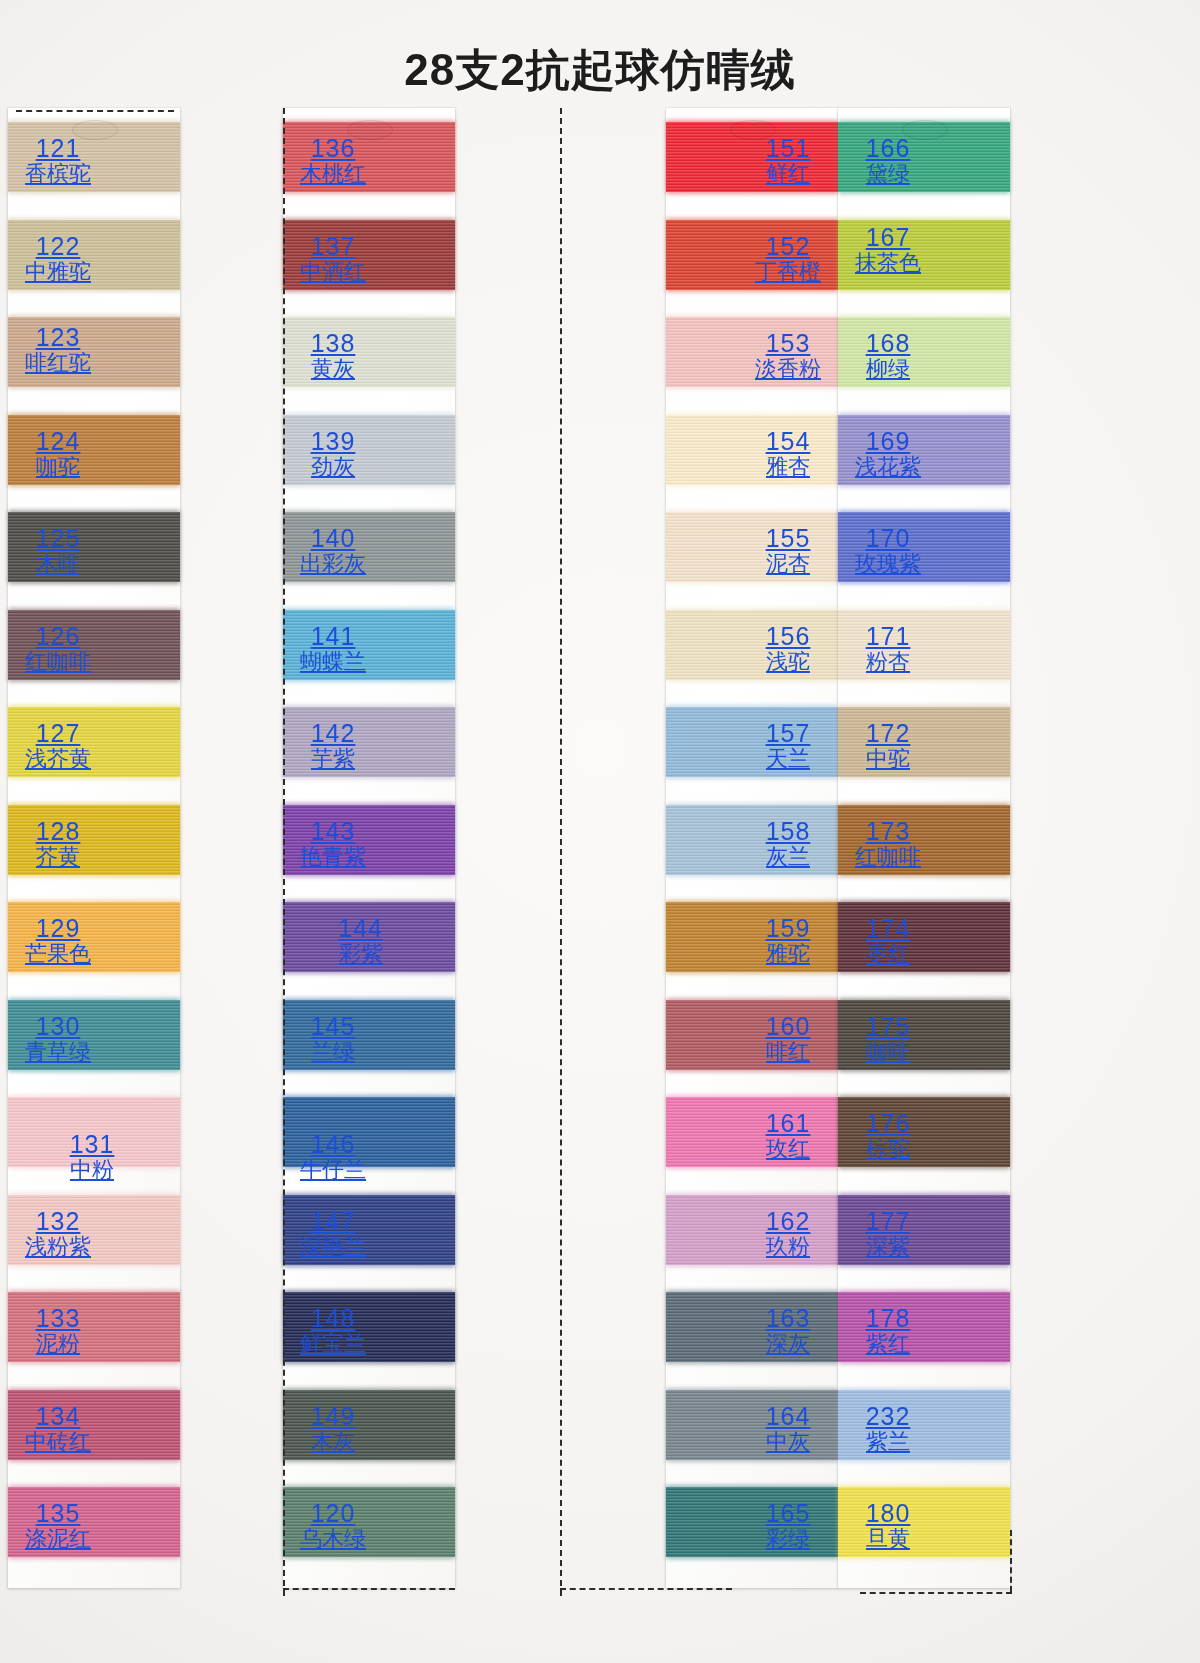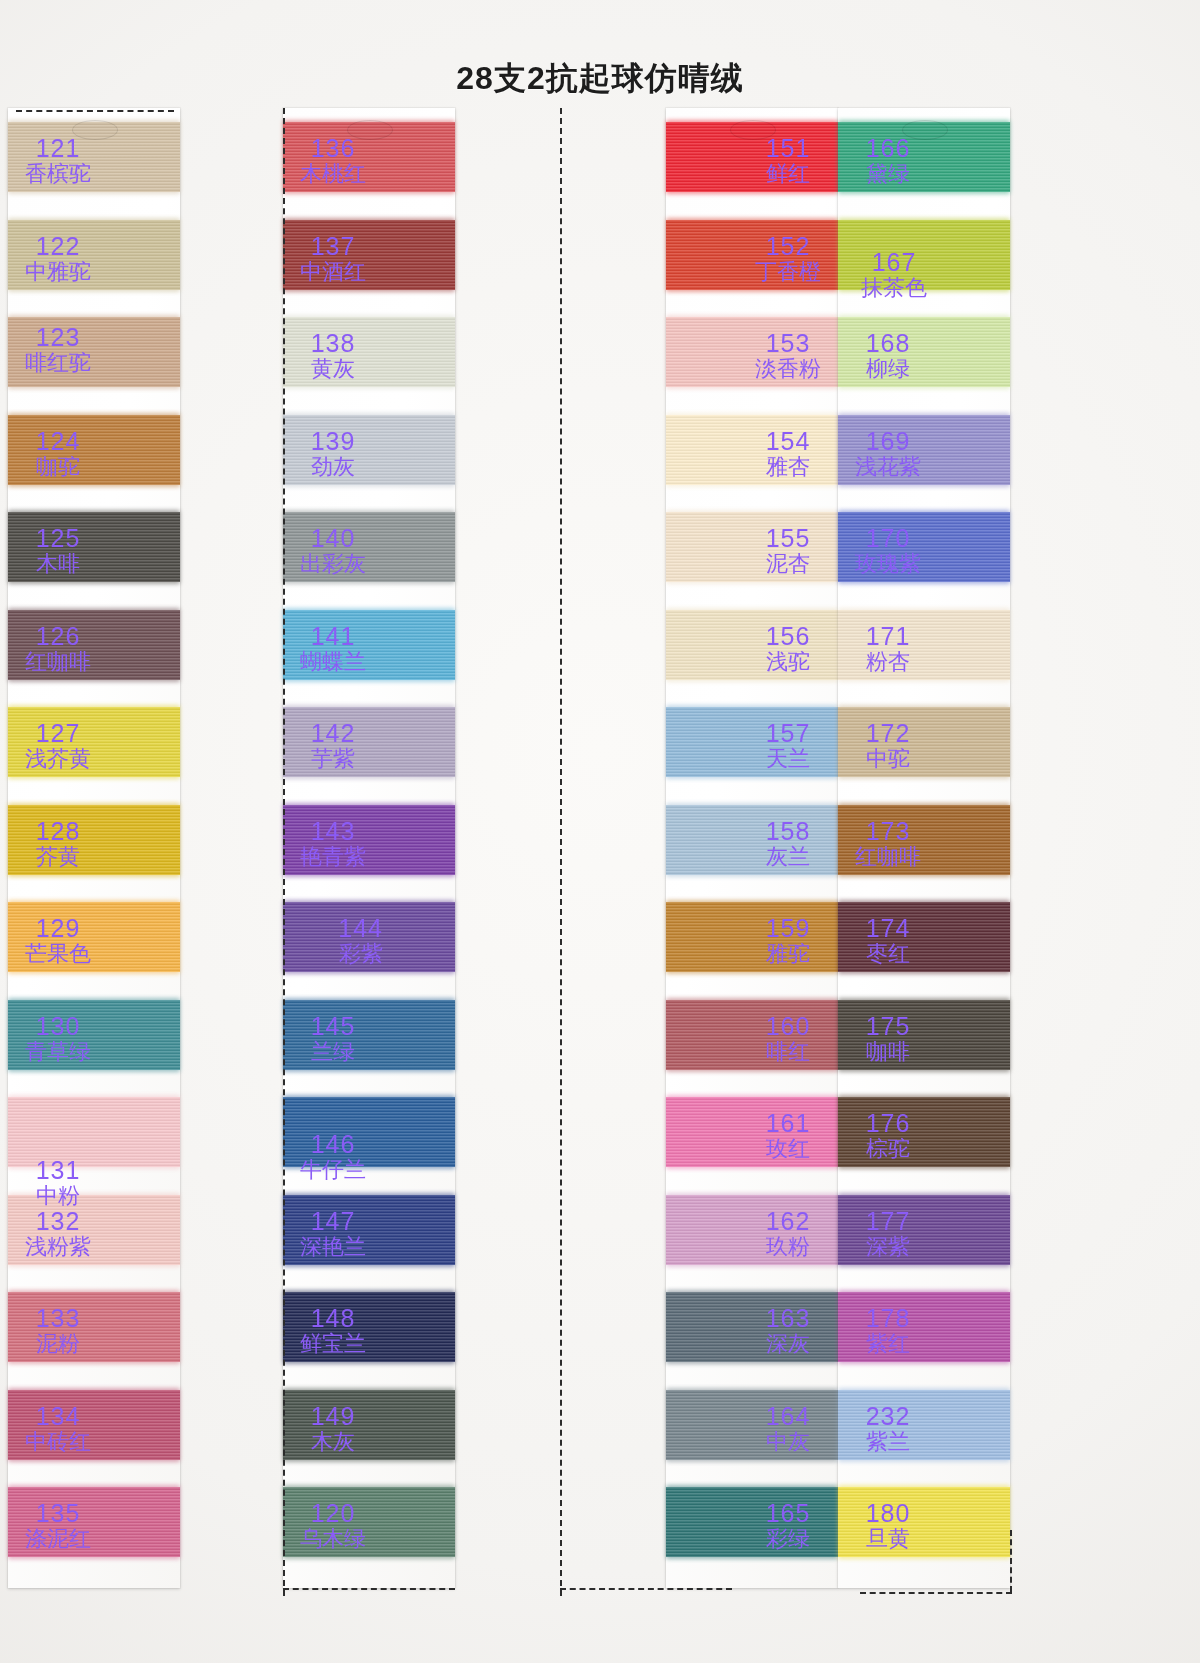--- a/index.html
+++ b/index.html
@@ -11,23 +11,23 @@
     position:relative;
     overflow:hidden;
   }
   
   .paper{
     position:absolute;inset:0;
     background:
       radial-gradient(ellipse 120% 90% at 50% 45%, #fbfaf8 0%, #f4f3f1 55%, #eceae7 80%, #e4e2df 100%);
   }
   .page-title{
-    position:absolute;top:36px;left:0;width:100%;
+    position:absolute;top:12px;left:0;width:100%;
     text-align:center;
-    font-size:32px;font-weight:bold;
+    font-size:44px;font-weight:bold;
     letter-spacing:1px;
     color:#1d1d1d;
     text-shadow:0 1px 0 rgba(255,255,255,.6);
   }
   .board{
     position:absolute;
     top:100px;left:0;width:1200px;height:1520px;
   }
   .column{
     position:absolute;
@@ -67,22 +67,23 @@
   .cut-h{height:0;border-top:2px dashed #2c2c2c;}
 
   
   .labels{position:absolute;top:8px;width:100px;}
   .labels-left{left:0;text-align:center;}
   .labels-right{right:0;text-align:center;}
 
   .label{
     position:absolute;
     width:100px;
-    color:#8b5cf6;
+    color:#1d4ed8;
     line-height:1.12;
+    text-decoration:underline;
   }
   .label .code{
     font-size:25px;
     letter-spacing:1px;
     font-weight:400;
   }
   .label .name{
     font-size:22px;
     font-weight:400;
     white-space:nowrap;
@@ -202,21 +203,21 @@
           <div class="name">芥黄</div>
         </div>
         <div class="label" style="top: 806px;">
           <div class="code">129</div>
           <div class="name">芒果色</div>
         </div>
         <div class="label" style="top: 903.5px;">
           <div class="code">130</div>
           <div class="name">青草绿</div>
         </div>
-        <div class="label" style="top: 1048px;">
+        <div class="label" style="top: 1022px; margin-left: 34px;">
           <div class="code">131</div>
           <div class="name">中粉</div>
         </div>
         <div class="label" style="top: 1098.5px;">
           <div class="code">132</div>
           <div class="name">浅粉紫</div>
         </div>
         <div class="label" style="top: 1196px;">
           <div class="code">133</div>
           <div class="name">泥粉</div>
@@ -499,21 +500,21 @@
         </div>
         <div class="swatch" title="180 旦黄" style="top: 1379px; height: 70px; background-color: rgb(241, 226, 74);">
           <div class="swatch-ink" style="background-color: rgb(241, 226, 74);"></div>
         </div>
       </div>
       <div class="labels labels-left">
         <div class="label" style="top: 26px;">
           <div class="code">166</div>
           <div class="name">黛绿</div>
         </div>
-        <div class="label" style="top: 140px; margin-left: 6px;">
+        <div class="label" style="top: 115px;">
           <div class="code">167</div>
           <div class="name">抹茶色</div>
         </div>
         <div class="label" style="top: 221px;">
           <div class="code">168</div>
           <div class="name">柳绿</div>
         </div>
         <div class="label" style="top: 318.5px;">
           <div class="code">169</div>
           <div class="name">浅花紫</div>

